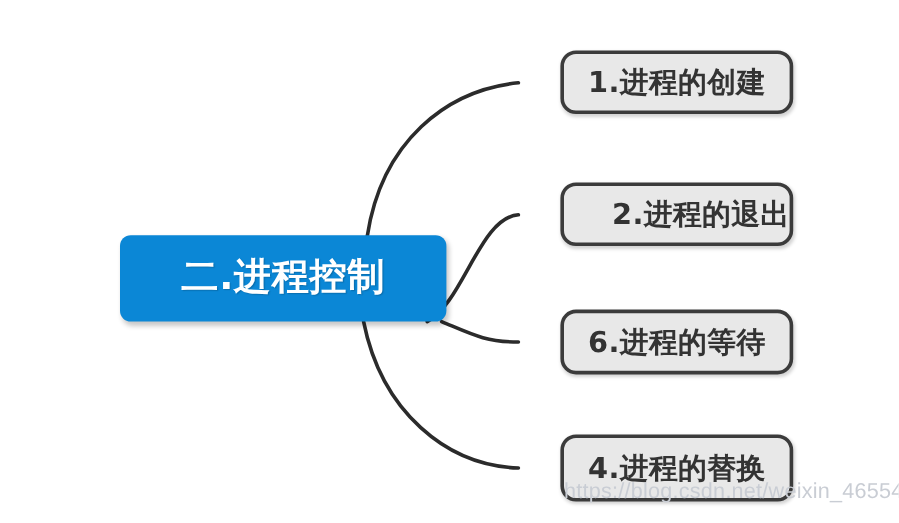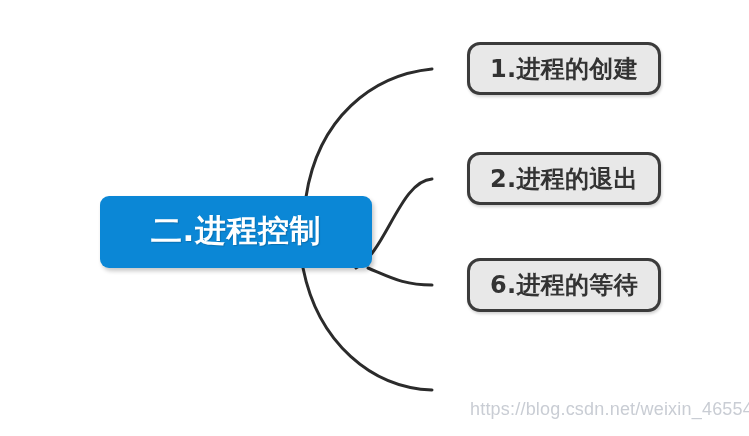--- a/index.html
+++ b/index.html
@@ -61,21 +61,21 @@
     margin-left: 35px;
   }
   .leaf-label {
     color: #333333;
     font-size: 24px;
     font-weight: bold;
     white-space: nowrap;
     letter-spacing: 0.3px;
   }
   #leaf-0 { top: 42px;  height: 53px; }
-  #leaf-1 { top: 152px; height: 53px; }
+  #leaf-1 { top: 152px; height: 53px; justify-content: flex-end; }
   #leaf-2 { top: 258px; height: 54px; }
   #leaf-3 { top: 362px; height: 56px; }
 
   .watermark {
     position: absolute;
     left: 470px;
     top: 399px;
     font-size: 18px;
     color: #c9cdd4;
     white-space: nowrap;
@@ -106,16 +106,19 @@
   </div>
 
   <div class="leaf-node" id="leaf-1">
     <span class="leaf-label">2.进程的退出</span>
   </div>
 
   <div class="leaf-node" id="leaf-2">
     <span class="leaf-label">6.进程的等待</span>
   </div>
 
+  <div class="leaf-node" id="leaf-3">
+    <span class="leaf-label">4.进程的替换</span>
+  </div>
 
   <div class="watermark">https://blog.csdn.net/weixin_46554582</div>
 
 </div>
 
 </body></html>

